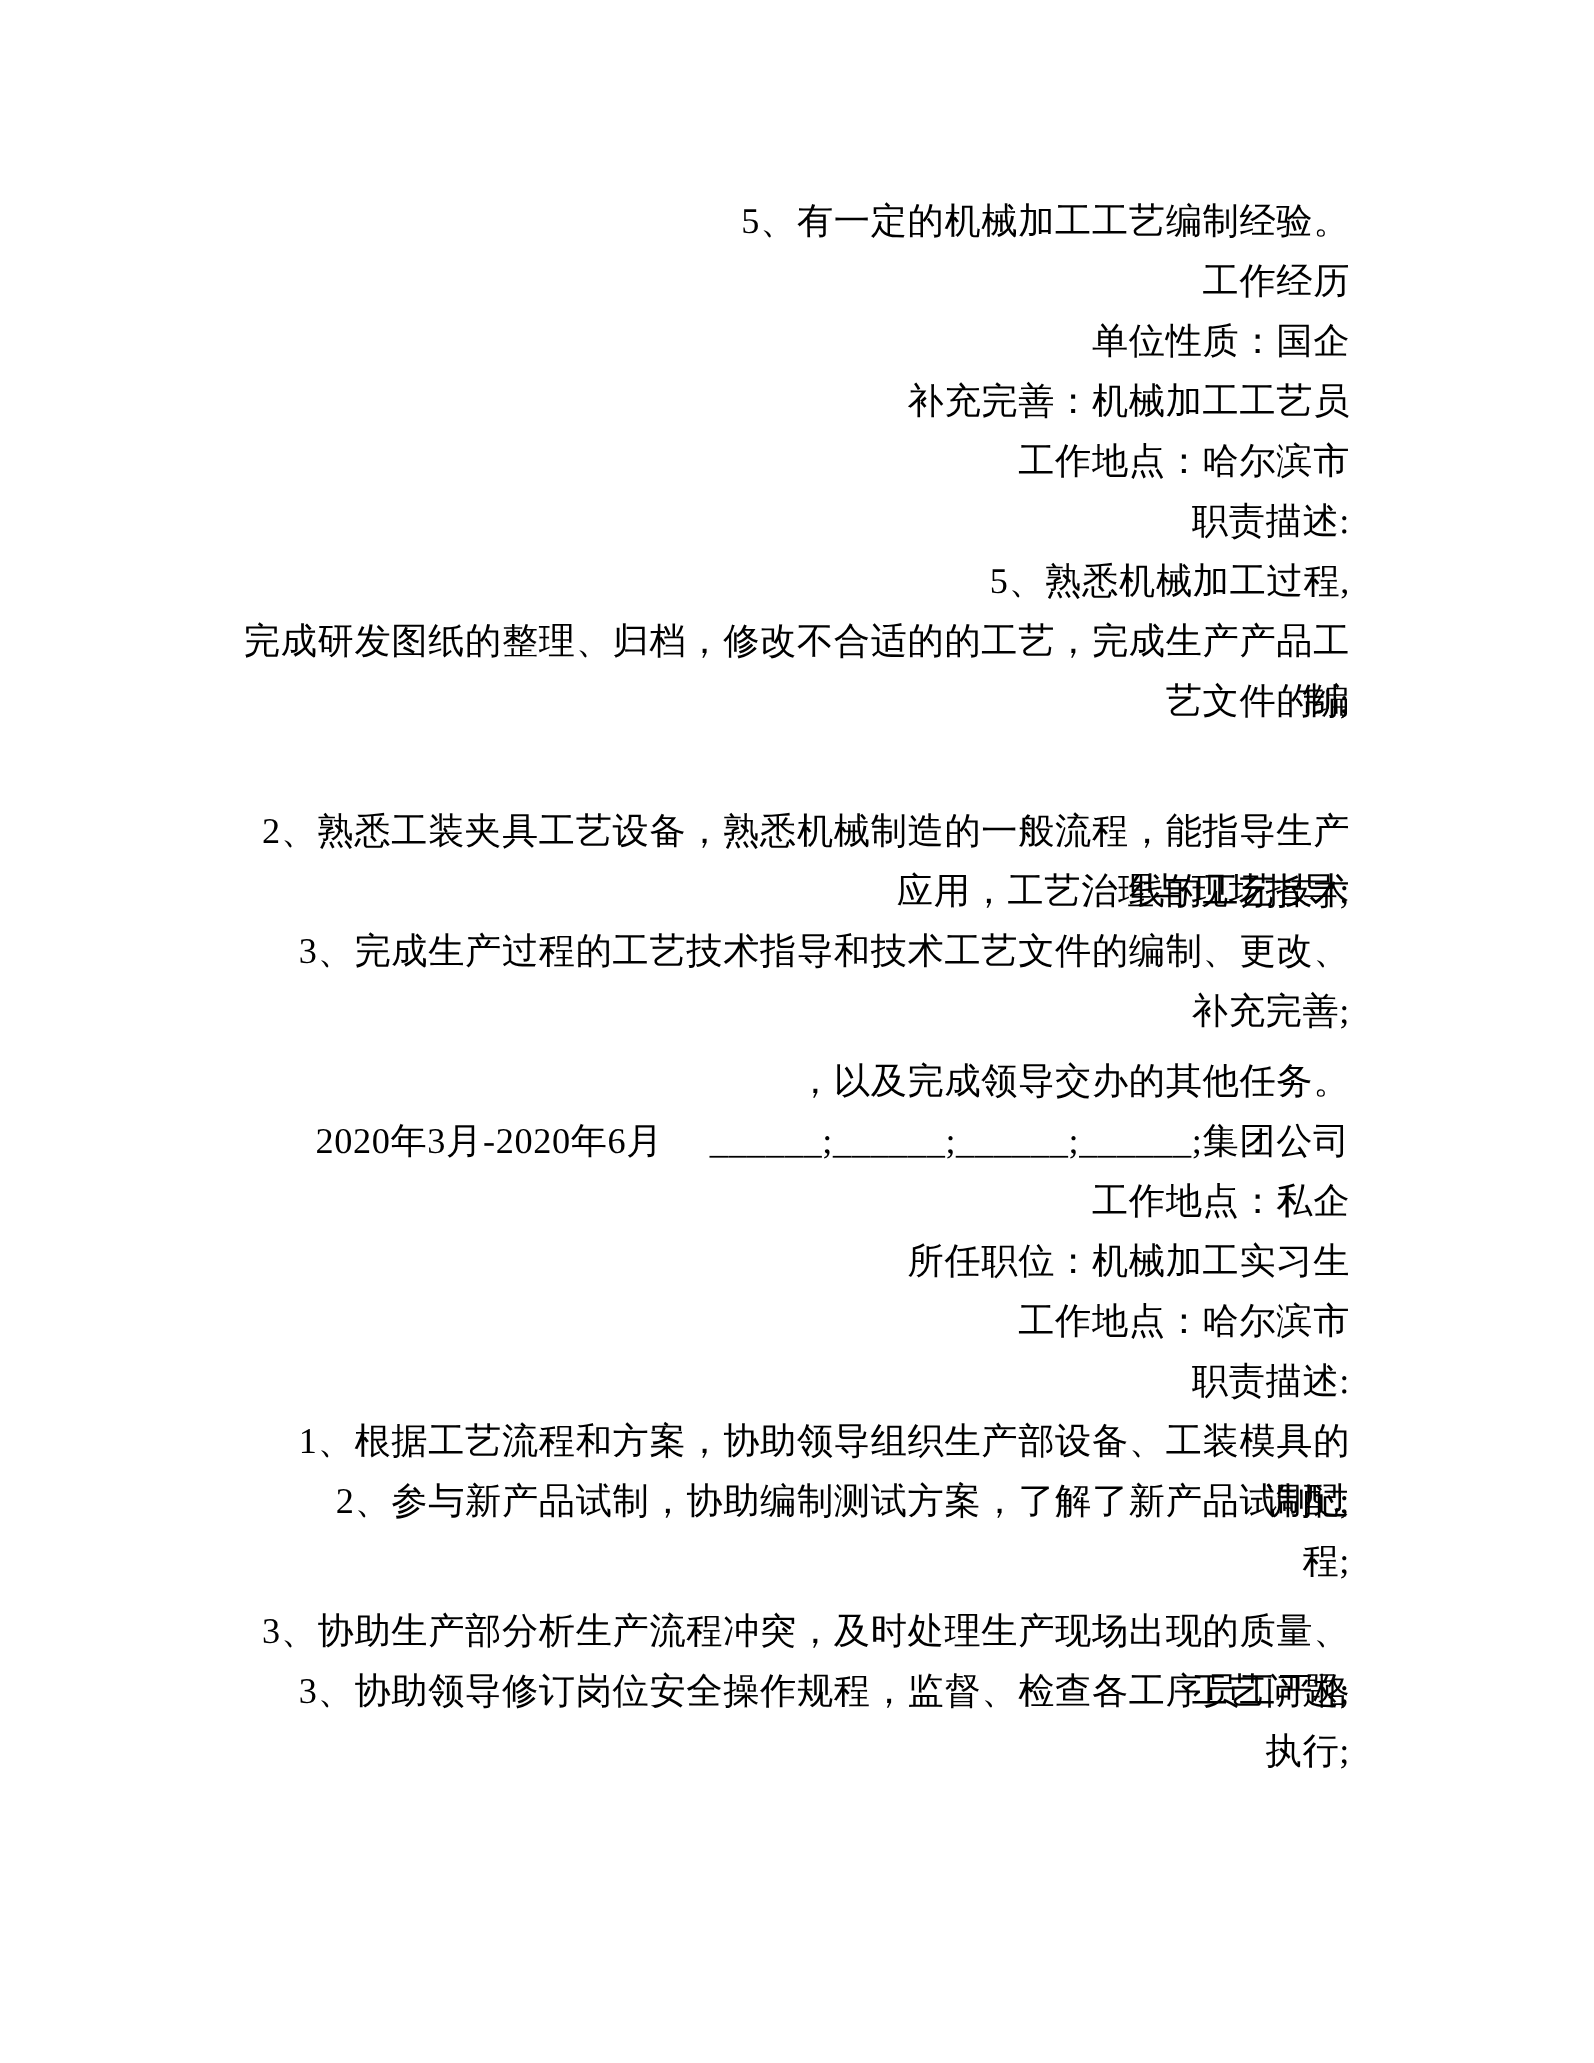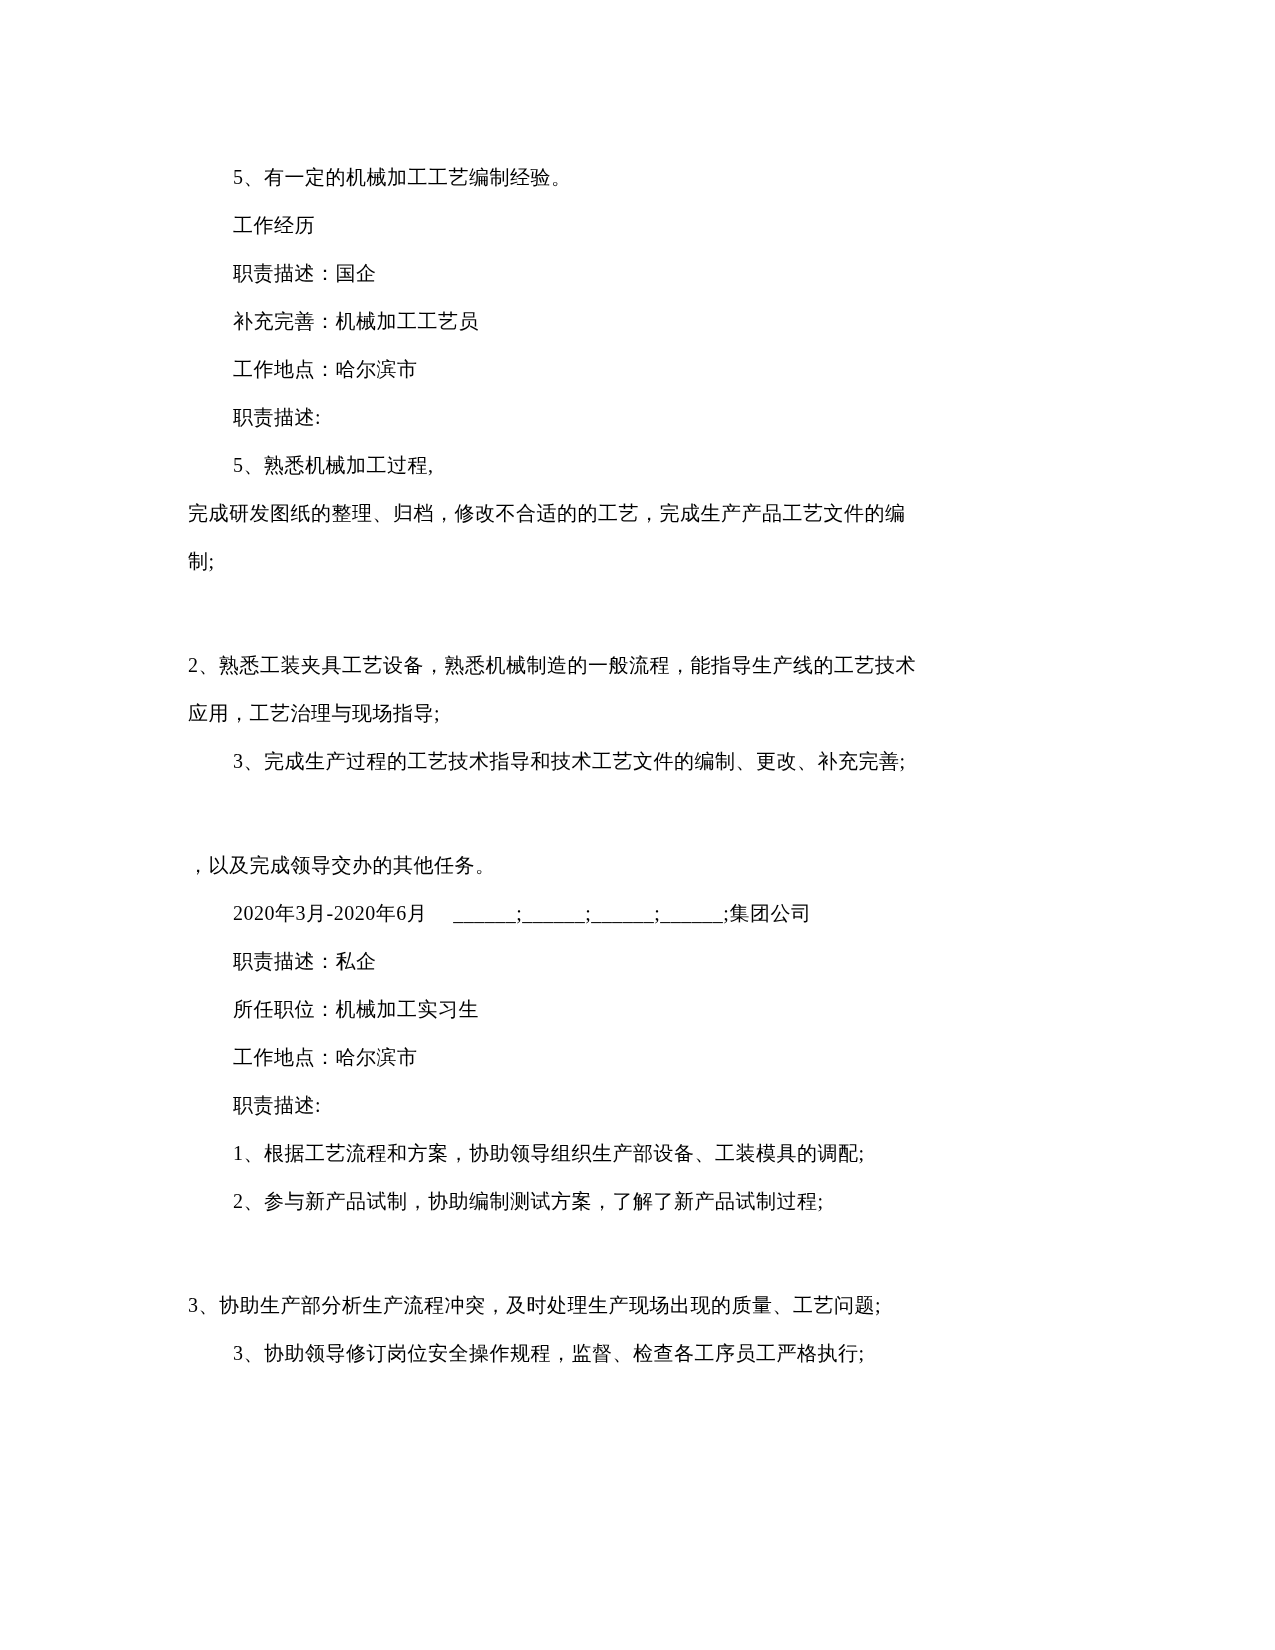--- a/index.html
+++ b/index.html
@@ -17,56 +17,57 @@
     font-family: "Liberation Serif", "DejaVu Serif", serif;
   }
   .content {
     position: absolute;
     top: 153px;
     left: 188px;
     right: 195px;
     color: #000000;
   }
   .line {
-    font-size: 20px;
+    font-size: 29px;
     line-height: 48px;
     height: 48px;
     white-space: pre-wrap;
     overflow: visible;
     letter-spacing: 0.5px;
+    text-align: right;
   }
   .line.indent {
     padding-left: 45px;
   }
   .line.blank {
     height: 56px;
   }
 </style>
 </head>
 <body>
 
 <div class="page" style="background: rgb(255, 255, 255);">
   <div class="content" style="color: rgb(0, 0, 0);">
       <div class="line indent">5、有一定的机械加工工艺编制经验。</div>
       <div class="line indent">工作经历</div>
-      <div class="line indent">职责描述：国企</div>
+      <div class="line indent">单位性质：国企</div>
       <div class="line indent">补充完善：机械加工工艺员</div>
       <div class="line indent">工作地点：哈尔滨市</div>
       <div class="line indent">职责描述:</div>
       <div class="line indent">5、熟悉机械加工过程,</div>
       <div class="line">完成研发图纸的整理、归档，修改不合适的的工艺，完成生产产品工艺文件的编</div>
       <div class="line">制;</div>
       <div class="line blank"></div>
       <div class="line">2、熟悉工装夹具工艺设备，熟悉机械制造的一般流程，能指导生产线的工艺技术</div>
       <div class="line">应用，工艺治理与现场指导;</div>
       <div class="line indent">3、完成生产过程的工艺技术指导和技术工艺文件的编制、更改、补充完善;</div>
       <div class="line blank"></div>
       <div class="line">，以及完成领导交办的其他任务。</div>
       <div class="line indent">2020年3月-2020年6月 　______;______;______;______;集团公司</div>
-      <div class="line indent">职责描述：私企</div>
+      <div class="line indent">工作地点：私企</div>
       <div class="line indent">所任职位：机械加工实习生</div>
       <div class="line indent">工作地点：哈尔滨市</div>
       <div class="line indent">职责描述:</div>
       <div class="line indent">1、根据工艺流程和方案，协助领导组织生产部设备、工装模具的调配;</div>
       <div class="line indent">2、参与新产品试制，协助编制测试方案，了解了新产品试制过程;</div>
       <div class="line blank"></div>
       <div class="line">3、协助生产部分析生产流程冲突，及时处理生产现场出现的质量、工艺问题;</div>
       <div class="line indent">3、协助领导修订岗位安全操作规程，监督、检查各工序员工严格执行;</div>
     </div>
 </div>

